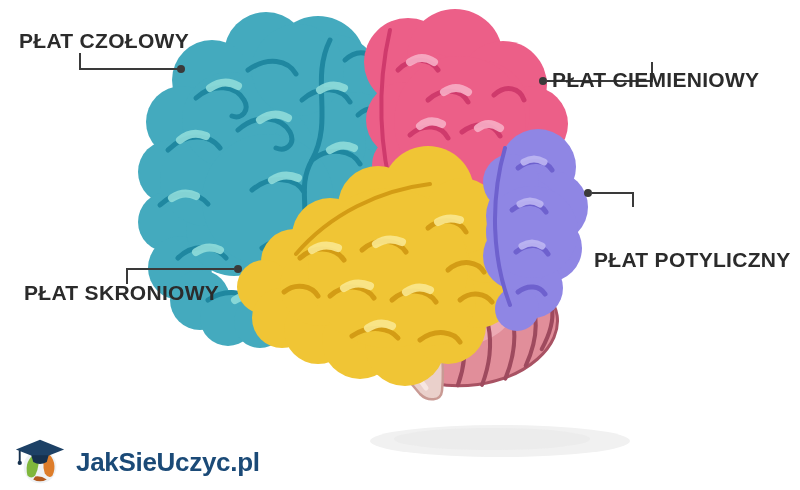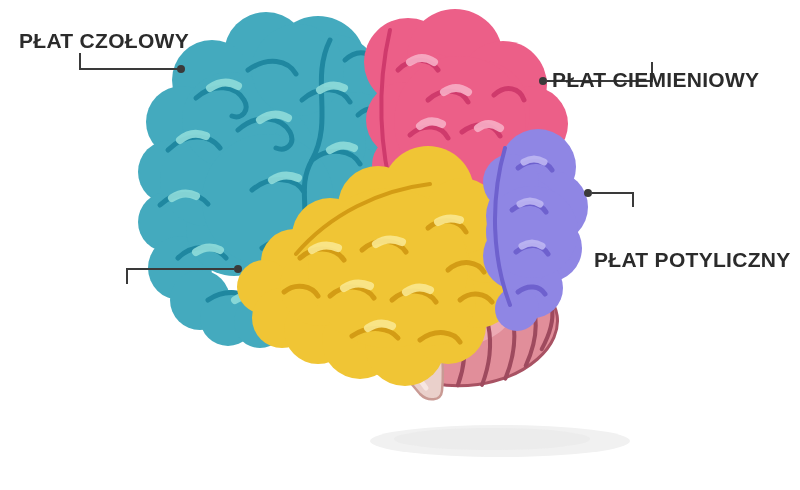--- a/index.html
+++ b/index.html
@@ -226,15 +226,30 @@
         <circle cx="543" cy="81" r="4"></circle>
         <circle cx="588" cy="193" r="4"></circle>
         <circle cx="238" cy="269" r="4"></circle>
       </g>
     </g>
   </svg>
 
   <div class="label" style="left:19px;top:30px;">PŁAT CZOŁOWY</div>
   <div class="label" style="left:552px;top:41px;margin-top:28px;">PŁAT CIEMIENIOWY</div>
   <div class="label" style="left:594px;top:205px;margin-top:44px;">PŁAT POTYLICZNY</div>
-
+  <div class="label" style="left:24px;top:282px;">PŁAT SKRONIOWY</div>
+
+  <div class="logo">
+    <svg width="56" height="52" viewBox="0 0 58 52" aria-hidden="true">
+      <circle cx="29" cy="31" r="17" fill="#eef2f5"></circle>
+      <path d="M16 40 Q12 24 26 16 Q30 28 24 40 Q20 44 16 40 Z" fill="#7fb73c"></path>
+      <path d="M42 40 Q48 26 36 15 Q30 26 34 38 Q38 44 42 40 Z" fill="#dd7d2b"></path>
+      <path d="M22 44 Q29 48 36 44 Q30 40 24 41 Z" fill="#b35a1f"></path>
+      <path d="M22 14 Q30 8 40 14 Q34 20 26 18 Z" fill="#2f7cb5"></path>
+      <path d="M4 13 L29 3 L54 13 L29 23 Z" fill="#1d4166"></path>
+      <path d="M20 19 L38 19 L36 26 Q29 30 22 26 Z" fill="#16314e"></path>
+      <line x1="8" y1="14" x2="8" y2="25" stroke="#16314e" stroke-width="2"></line>
+      <circle cx="8" cy="27" r="2.2" fill="#16314e"></circle>
+    </svg>
+    <span class="logo-text">JakSieUczyc.pl</span>
+  </div>
 
 </div>
 
 </body></html>

